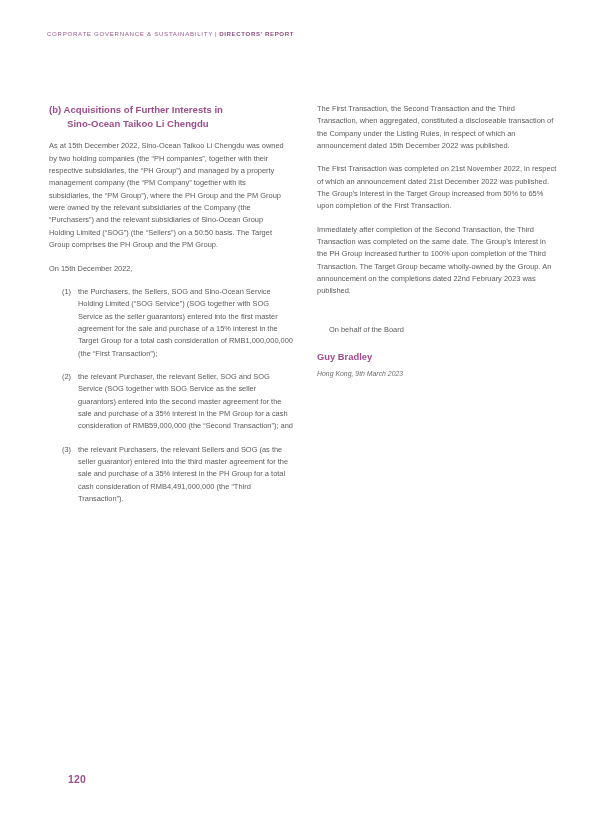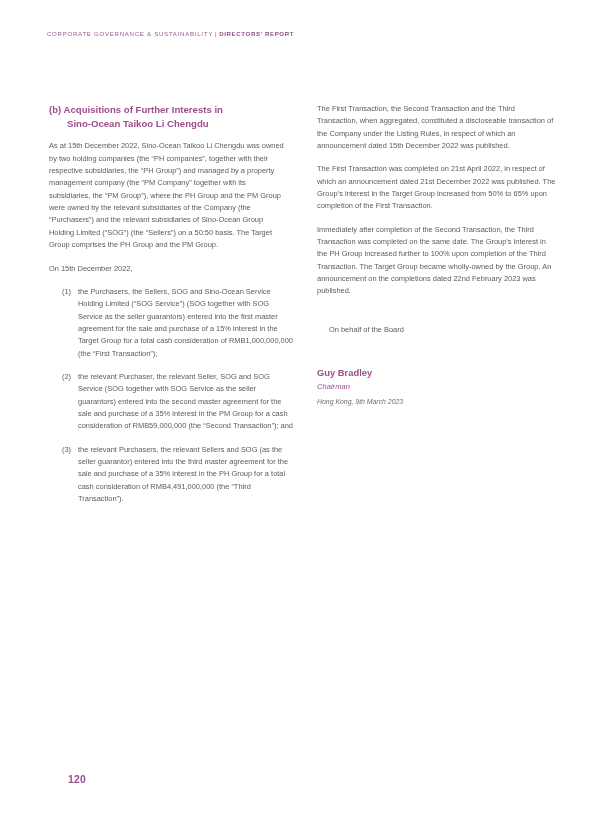--- a/index.html
+++ b/index.html
@@ -105,21 +105,21 @@
   }
 
   
   .signoff {
     margin-top: 26px;
     font-size: 7.45px;
     line-height: 12.35px;
     color: #5b5c5e;
     margin-left: 12px;
   }
-  .sig-block { margin-top: 31px; }
+  .sig-block { margin-top: 15px; }
   .sig-name {
     color: #9c4e8c;
     font-weight: bold;
     font-size: 9.4px;
     line-height: 12.6px;
     margin: 0;
   }
   .sig-title {
     color: #9c4e8c;
     font-style: italic;
@@ -181,27 +181,26 @@
       <li>
         <span class="marker">(3)</span>
         <span>the relevant Purchasers, the relevant Sellers and SOG (as the seller guarantor) entered into the third master agreement for the sale and purchase of a 35% interest in the PH Group for a total cash consideration of RMB4,491,000,000 (the “Third Transaction”).</span>
       </li>
     </ol>
   </div>
 
   <div class="col col-right">
 
     <p class="body">The First Transaction, the Second Transaction and the Third Transaction, when aggregated, constituted a discloseable transaction of the Company under the Listing Rules, in respect of which an announcement dated 15th December 2022 was published.</p>
-    <p class="body">The First Transaction was completed on 21st April 2022, in respect of which an announcement dated 21st December 2022 was published. The Group’s interest in the Target Group increased from 50% to 65% upon completion of the First Transaction.</p>
+    <p class="body">The First Transaction was completed on 21st November 2022, in respect of which an announcement dated 21st December 2022 was published. The Group’s interest in the Target Group increased from 50% to 65% upon completion of the First Transaction.</p>
     <p class="body">Immediately after completion of the Second Transaction, the Third Transaction was completed on the same date. The Group’s interest in the PH Group increased further to 100% upon completion of the Third Transaction. The Target Group became wholly-owned by the Group. An announcement on the completions dated 22nd February 2023 was published.</p>
 
     <div class="signoff">On behalf of the Board</div>
 
     <div class="sig-block">
       <p class="sig-name">Guy Bradley</p>
-      <p class="sig-title">Chairman</p>
       <p class="sig-place">Hong Kong, 9th March 2023</p>
     </div>
   </div>
 
   <div class="folio">120</div>
 
 </div>
 
 </body></html>

